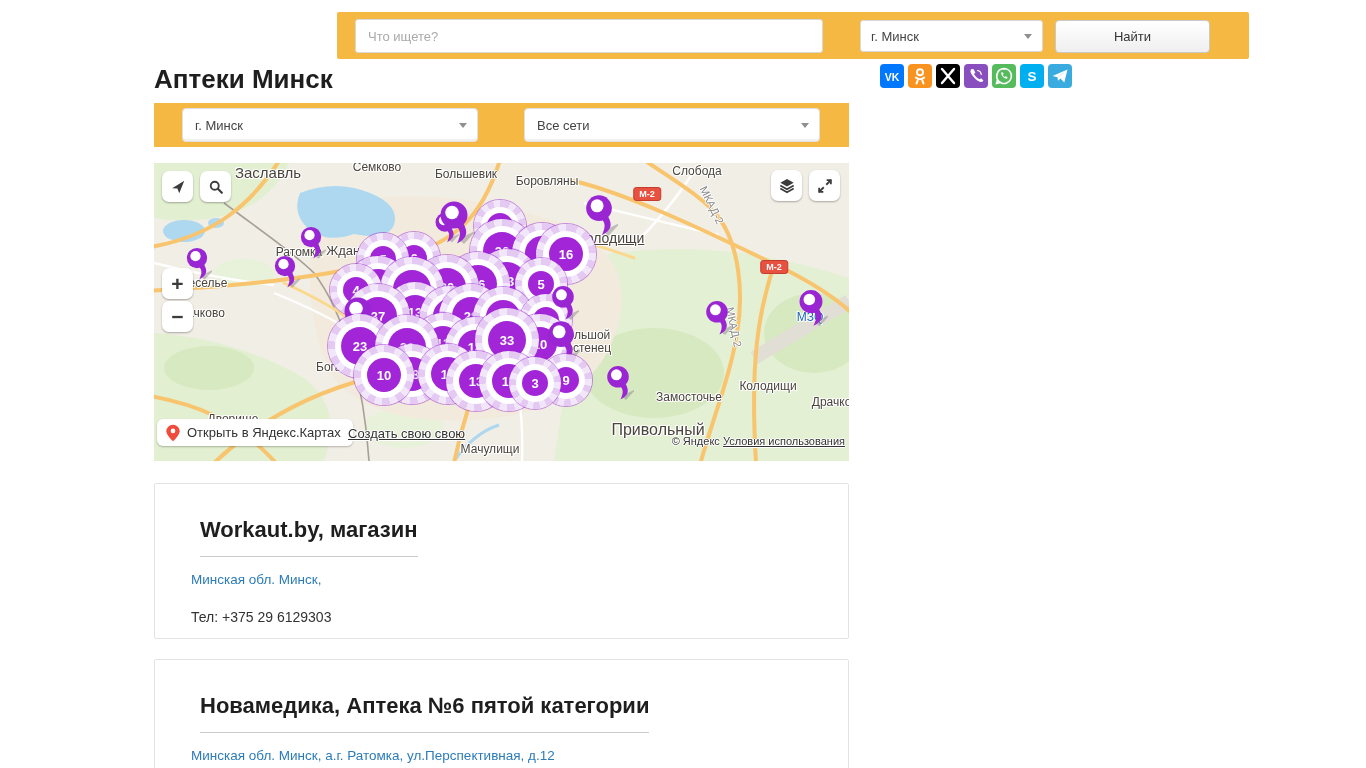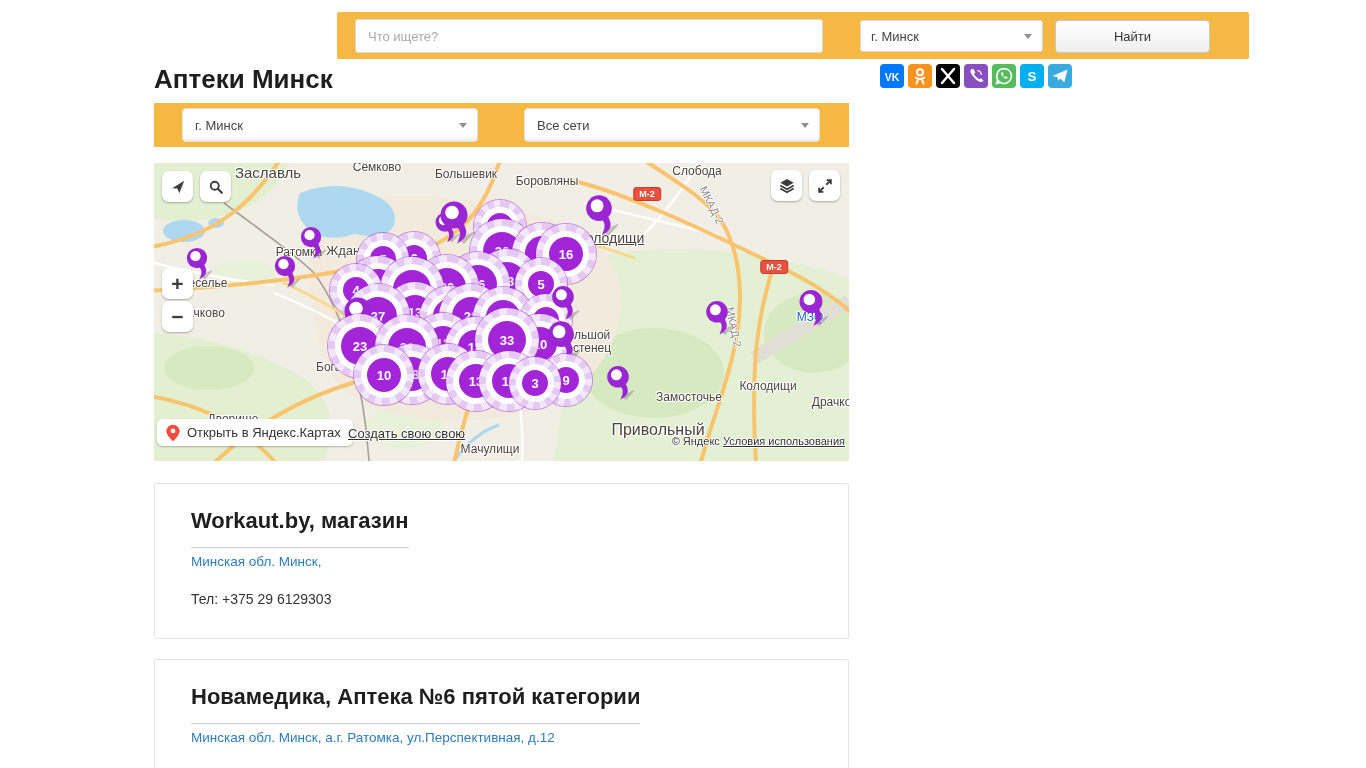--- a/index.html
+++ b/index.html
@@ -52,21 +52,21 @@
       box-shadow:0 1px 2px rgba(0,0,0,.25);display:flex;align-items:center;padding:0 12px 0 8px;gap:6px;font-size:13px;color:#333;cursor:pointer;}
   .create-link{position:absolute;left:194px;bottom:20px;z-index:60;font-size:13px;color:#333;text-decoration:underline;cursor:pointer;
       text-shadow:-1px 0 #fff,1px 0 #fff,0 -1px #fff,0 1px #fff;}
   .copyright{position:absolute;right:4px;bottom:14px;z-index:60;font-size:11px;color:#333;
       text-shadow:-1px 0 #fff,1px 0 #fff,0 -1px #fff,0 1px #fff;}
   .copyright .terms{text-decoration:underline;cursor:pointer;}
   
   .card{position:absolute;left:154px;width:695px;background:#fff;border:1px solid #e3e3e3;border-radius:2px;box-sizing:border-box;
       padding:24px 36px;}
   .card1{top:483px;height:156px;} .card2{top:659px;height:170px;}
-  .card h2{margin:0;font-size:22px;font-weight:bold;color:#1e1e1e;display:inline-block;border-bottom:1px solid #ccc;
+  .card h2{margin:9px;font-size:22px;font-weight:bold;color:#1e1e1e;display:inline-block;border-bottom:1px solid #ccc;
       padding-bottom:13px;}
   .card .addr{display:block;margin-top:6px;font-size:13.5px;color:#2d7cb8;text-decoration:none;cursor:pointer;}
   .card .phone{margin-top:22px;font-size:14px;color:#333;}
 </style>
 </head>
 <body>
 
 <div class="search-panel">
   <input class="search-input" placeholder="Что ищете?" style="">
   <div class="hdr-select">

